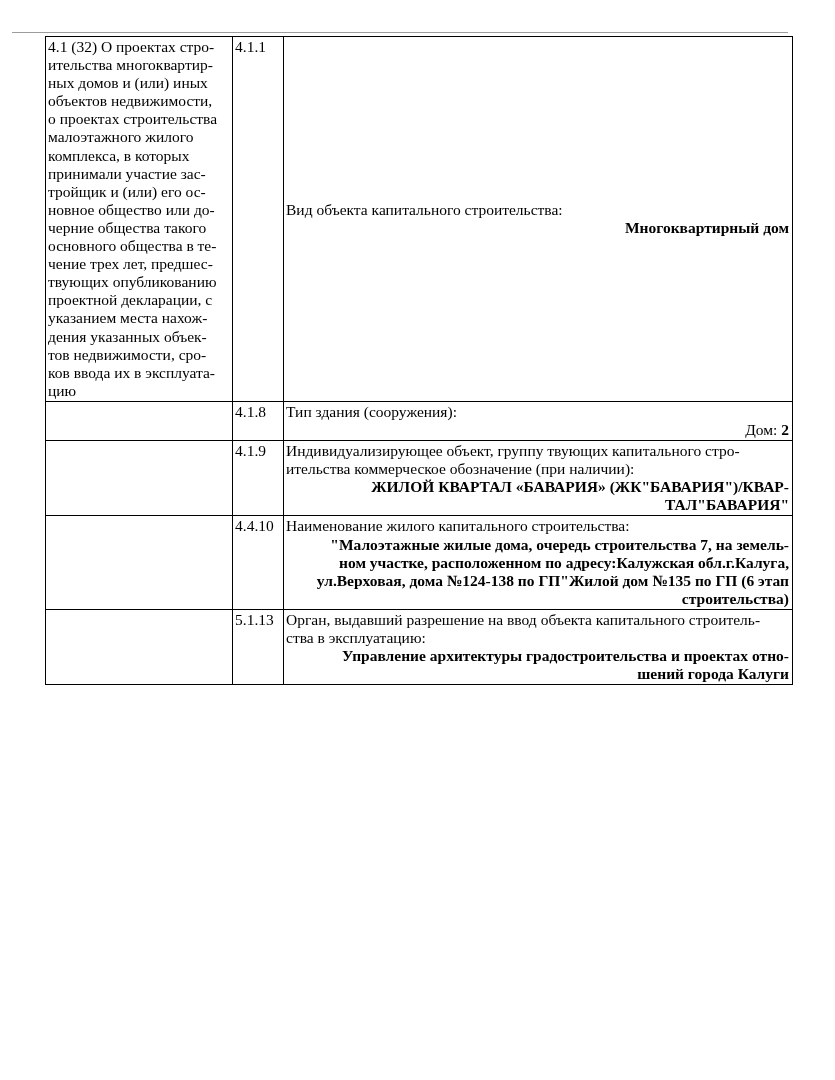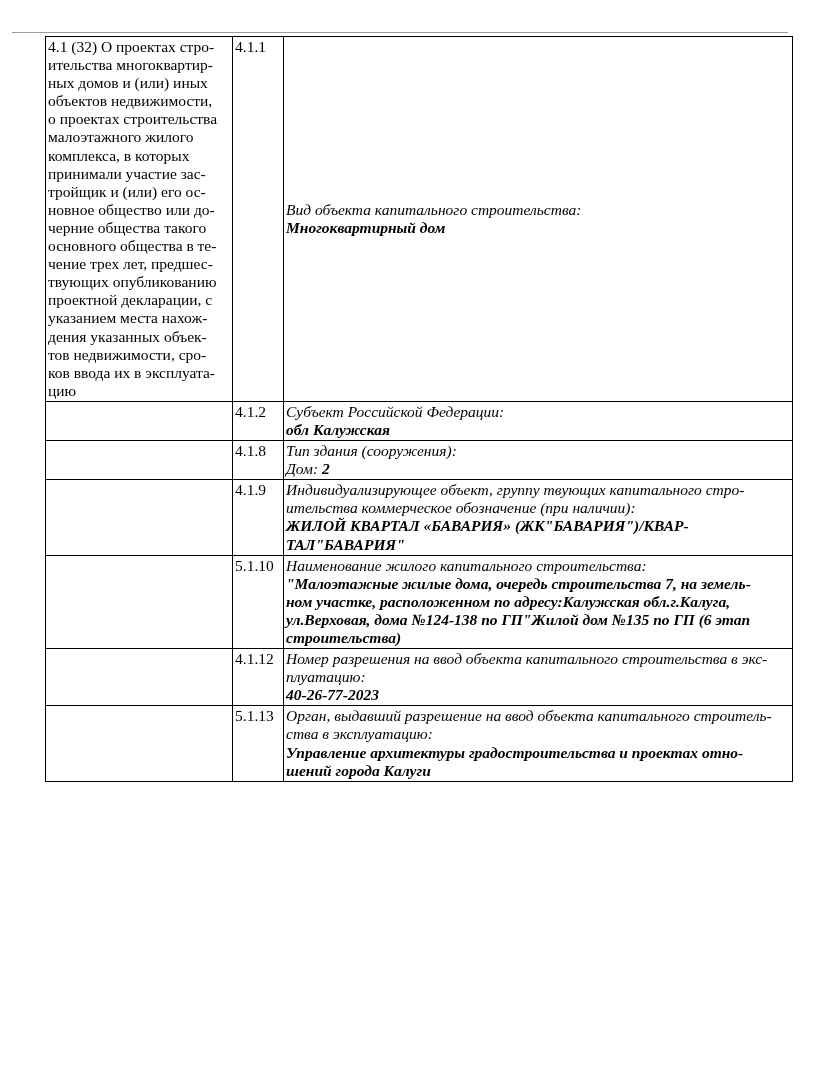--- a/index.html
+++ b/index.html
@@ -42,30 +42,30 @@
     vertical-align: top;
     padding-left: 2px;
   }
   td.c-num {
     vertical-align: middle;
     padding-left: 3px;
   }
   td.c-content {
     vertical-align: top;
     padding-left: 3px;
-    font-style: italic;
   }
   tr.row-first td.c-content {
     vertical-align: middle;
   }
   .pre {
     white-space: pre-line;
   }
   .field-value {
     white-space: pre-line;
+    text-align: right;
   }
   .field-value .vp {
     font-weight: normal;
   }
   .field-value .vb {
     font-weight: bold;
   }
 </style>
 </head>
 <body>
@@ -101,28 +101,20 @@
 тов недвижимости, сро-
 ков ввода их в эксплуата-
 цию</td>
       <td class="c-num">4.1.1</td>
       <td class="c-content">
         <div class="pre">Вид объекта капитального строительства:</div>
         <div class="field-value"><span class="vp"></span><span class="vb">Многоквартирный дом</span></div>
       </td>
     </tr>
 
-    <tr>
-      <td class="c-desc"></td>
-      <td class="c-num">4.1.2</td>
-      <td class="c-content">
-        <div class="pre">Субъект Российской Федерации:</div>
-        <div class="field-value"><span class="vp"></span><span class="vb">обл Калужская</span></div>
-      </td>
-    </tr>
 
 
 
 
 
 
     <tr>
       <td class="c-desc"></td>
       <td class="c-num">4.1.8</td>
       <td class="c-content">
@@ -137,40 +129,31 @@
       <td class="c-content">
         <div class="pre">Индивидуализирующее объект, группу твующих капитального стро-
 ительства коммерческое обозначение (при наличии):</div>
         <div class="field-value"><span class="vp"></span><span class="vb">ЖИЛОЙ КВАРТАЛ «БАВАРИЯ» (ЖК"БАВАРИЯ")/КВАР-
 ТАЛ"БАВАРИЯ"</span></div>
       </td>
     </tr>
 
     <tr>
       <td class="c-desc"></td>
-      <td class="c-num">5.1.10</td>
+      <td class="c-num">4.4.10</td>
       <td class="c-content">
         <div class="pre">Наименование жилого капитального строительства:</div>
         <div class="field-value"><span class="vp"></span><span class="vb">"Малоэтажные жилые дома, очередь строительства 7, на земель-
 ном участке, расположенном по адресу:Калужская обл.г.Калуга,
 ул.Верховая, дома №124-138 по ГП"Жилой дом №135 по ГП (6 этап
 строительства)</span></div>
       </td>
     </tr>
 
 
-    <tr>
-      <td class="c-desc"></td>
-      <td class="c-num">4.1.12</td>
-      <td class="c-content">
-        <div class="pre">Номер разрешения на ввод объекта капитального строительства в экс-
-плуатацию:</div>
-        <div class="field-value"><span class="vp"></span><span class="vb">40-26-77-2023</span></div>
-      </td>
-    </tr>
 
     <tr>
       <td class="c-desc"></td>
       <td class="c-num">5.1.13</td>
       <td class="c-content">
         <div class="pre">Орган, выдавший разрешение на ввод объекта капитального строитель-
 ства в эксплуатацию:</div>
         <div class="field-value"><span class="vp"></span><span class="vb">Управление архитектуры градостроительства и проектах отно-
 шений города Калуги</span></div>
       </td>

